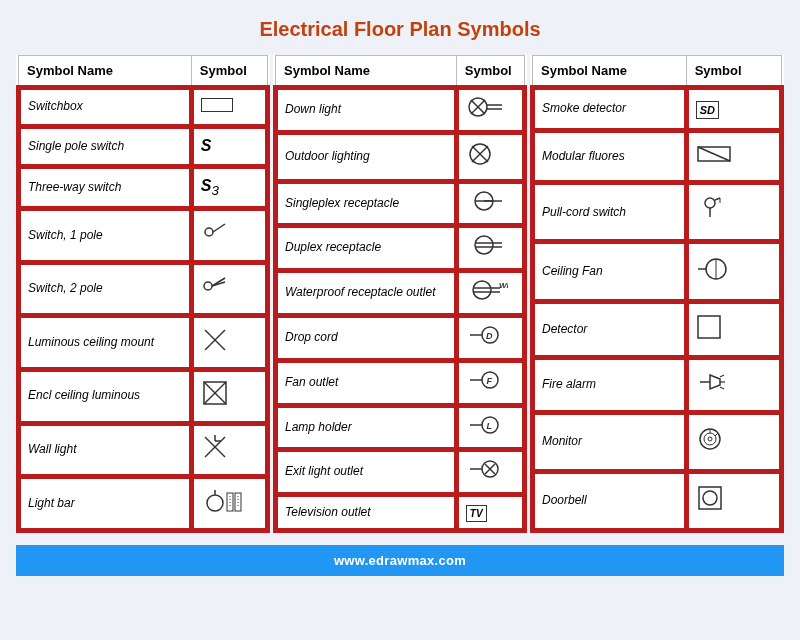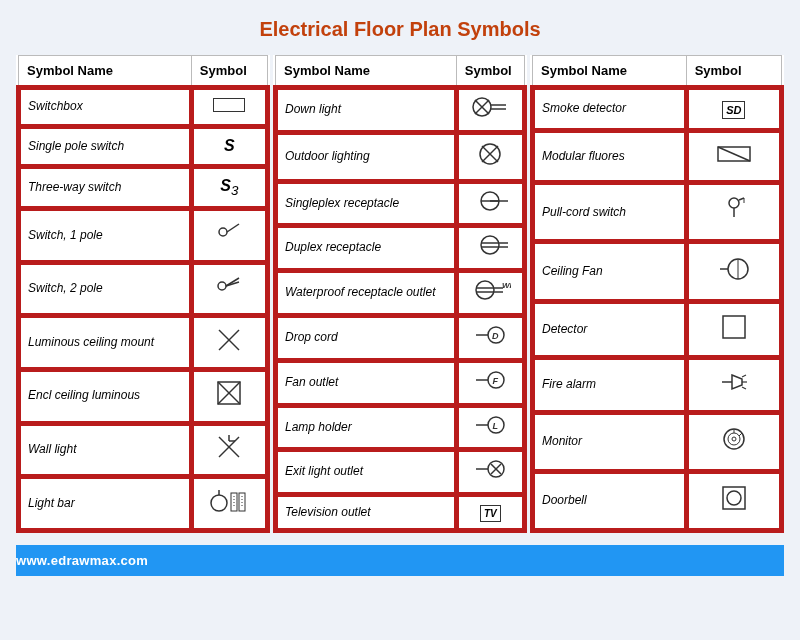--- a/index.html
+++ b/index.html
@@ -40,33 +40,33 @@
       text-align: left;
     }
     td {
       border: 5px solid #b91c1c;
       padding: 5px 7px;
       vertical-align: middle;
       line-height: 1.3;
       font-style: italic;
     }
     td.symbol-cell {
-      text-align: center;
       font-size: 16px;
       min-width: 54px;
       max-width: 60px;
     }
     td.name-cell {
       min-width: 90px;
     }
     .footer-bar {
       margin-top: auto;
       width: 100%;
       background: #2196F3;
       color: #fff;
+      text-align: center;
       padding: 8px 0;
       font-size: 13px;
       font-weight: bold;
       letter-spacing: 0.3px;
       margin-top: 12px;
     }
 
     
     .sym-switchbox {
       width: 32px; height: 14px;

